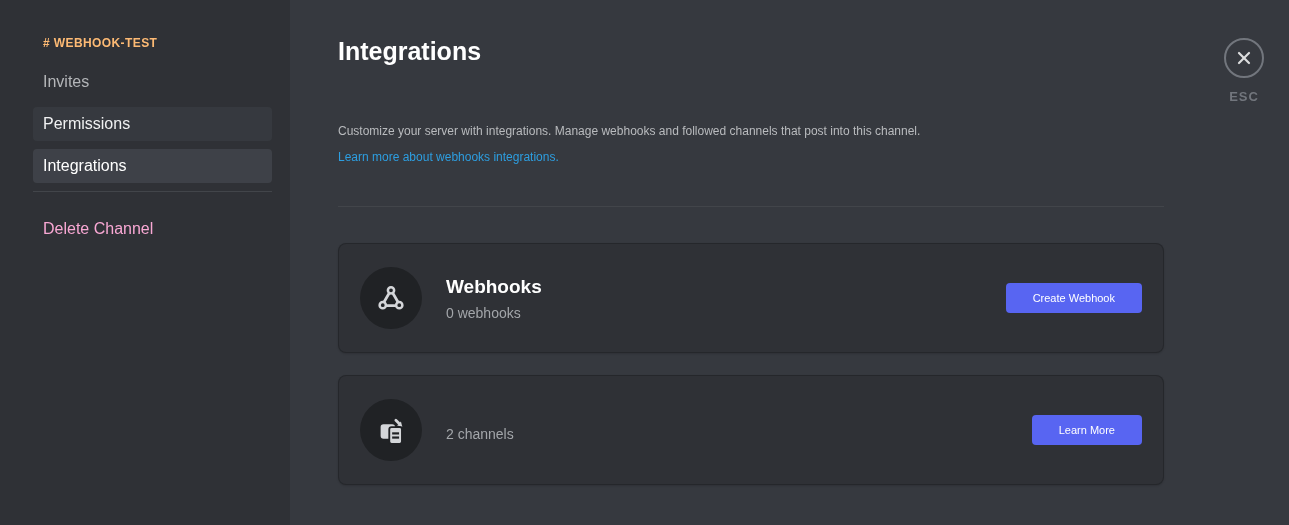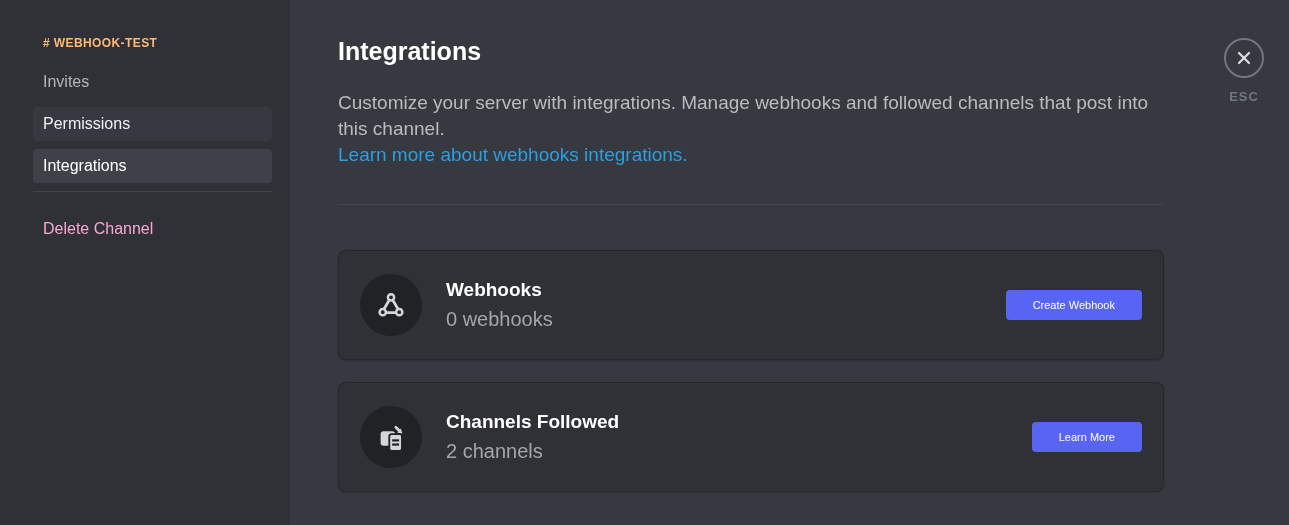--- a/index.html
+++ b/index.html
@@ -54,32 +54,32 @@
     position: absolute; left: 290px; top: 0; right: 0; bottom: 0;
     padding: 36px 0 0 48px;
   }
   .content-col { width: 826px; }
   .page-title {
     font-size: 25px;
     font-weight: bold;
     color: #ffffff;
     line-height: 30px;
   }
-  .desc-block { margin-top: 24px; font-size: 19px; line-height: 26px; }
+  .desc-block { margin-top: 52px; font-size: 12px; line-height: 26px; }
   .desc-text { color: #b9bbbe; }
   .learn-link { color: #2d9ee0; text-decoration: none; cursor: pointer; display: inline-block; }
   .section-divider {
     height: 1px;
     background: #42454a;
     margin-top: 36px;
   }
 
   
   .card {
-    margin-top: 45px;
+    margin-top: 36px;
     height: 110px;
     background: #2f3136;
     border: 1px solid rgba(32,34,37,0.6);
     border-radius: 8px;
     box-shadow: 0 1px 2px rgba(0,0,0,0.15);
     display: flex;
     align-items: center;
     padding: 0 21px;
   }
   .card + .card { margin-top: 22px; }
@@ -88,21 +88,21 @@
     border-radius: 50%;
     background: #202225;
     flex: 0 0 auto;
     display: flex;
     align-items: center;
     justify-content: center;
     margin-right: 24px;
   }
   .card-text { flex: 1 1 auto; }
   .card-title { font-size: 19px; font-weight: bold; color: #ffffff; }
-  .card-sub   { font-size: 20px; color: #a3a6aa; margin-top: 7px; }
+  .card-sub   { font-size: 14px; color: #a3a6aa; margin-top: 7px; }
   .btn {
     background: #5865f2;
     color: #ffffff;
     border: none;
     border-radius: 4px;
     height: 30px;
     padding: 0 27px;
     font-size: 11px;
     font-family: "Liberation Sans", sans-serif;
     cursor: pointer;
@@ -183,21 +183,20 @@
           <svg width="30" height="30" viewBox="0 0 26 26">
             <rect x="4" y="8" width="12.5" height="12.5" rx="2.5" fill="#d4d6d9"></rect>
             <line x1="17.2" y1="4.6" x2="19.8" y2="7.2" stroke="#d4d6d9" stroke-width="2.4" stroke-linecap="round"></line>
             <polygon points="22.8,10.2 18.3,9 21.6,5.7" fill="#d4d6d9"></polygon>
             <rect x="11.5" y="10.5" width="11" height="14.5" rx="2" fill="#d4d6d9" stroke="#202225" stroke-width="1.6"></rect>
             <rect x="14" y="15" width="6" height="1.9" fill="#202225"></rect>
             <rect x="14" y="18.6" width="6" height="1.9" fill="#202225"></rect>
           </svg>
         </div>
         <div class="card-text">
-          <div class="card-title">Channels Followed</div>
           <div class="card-sub">2 channels</div>
         </div>
         <button class="btn">Learn More</button>
       </section>
     </div>
   </main>
 
   <div class="close-wrap">
     <button class="close-btn">
       <svg width="18" height="18" viewBox="0 0 18 18">

